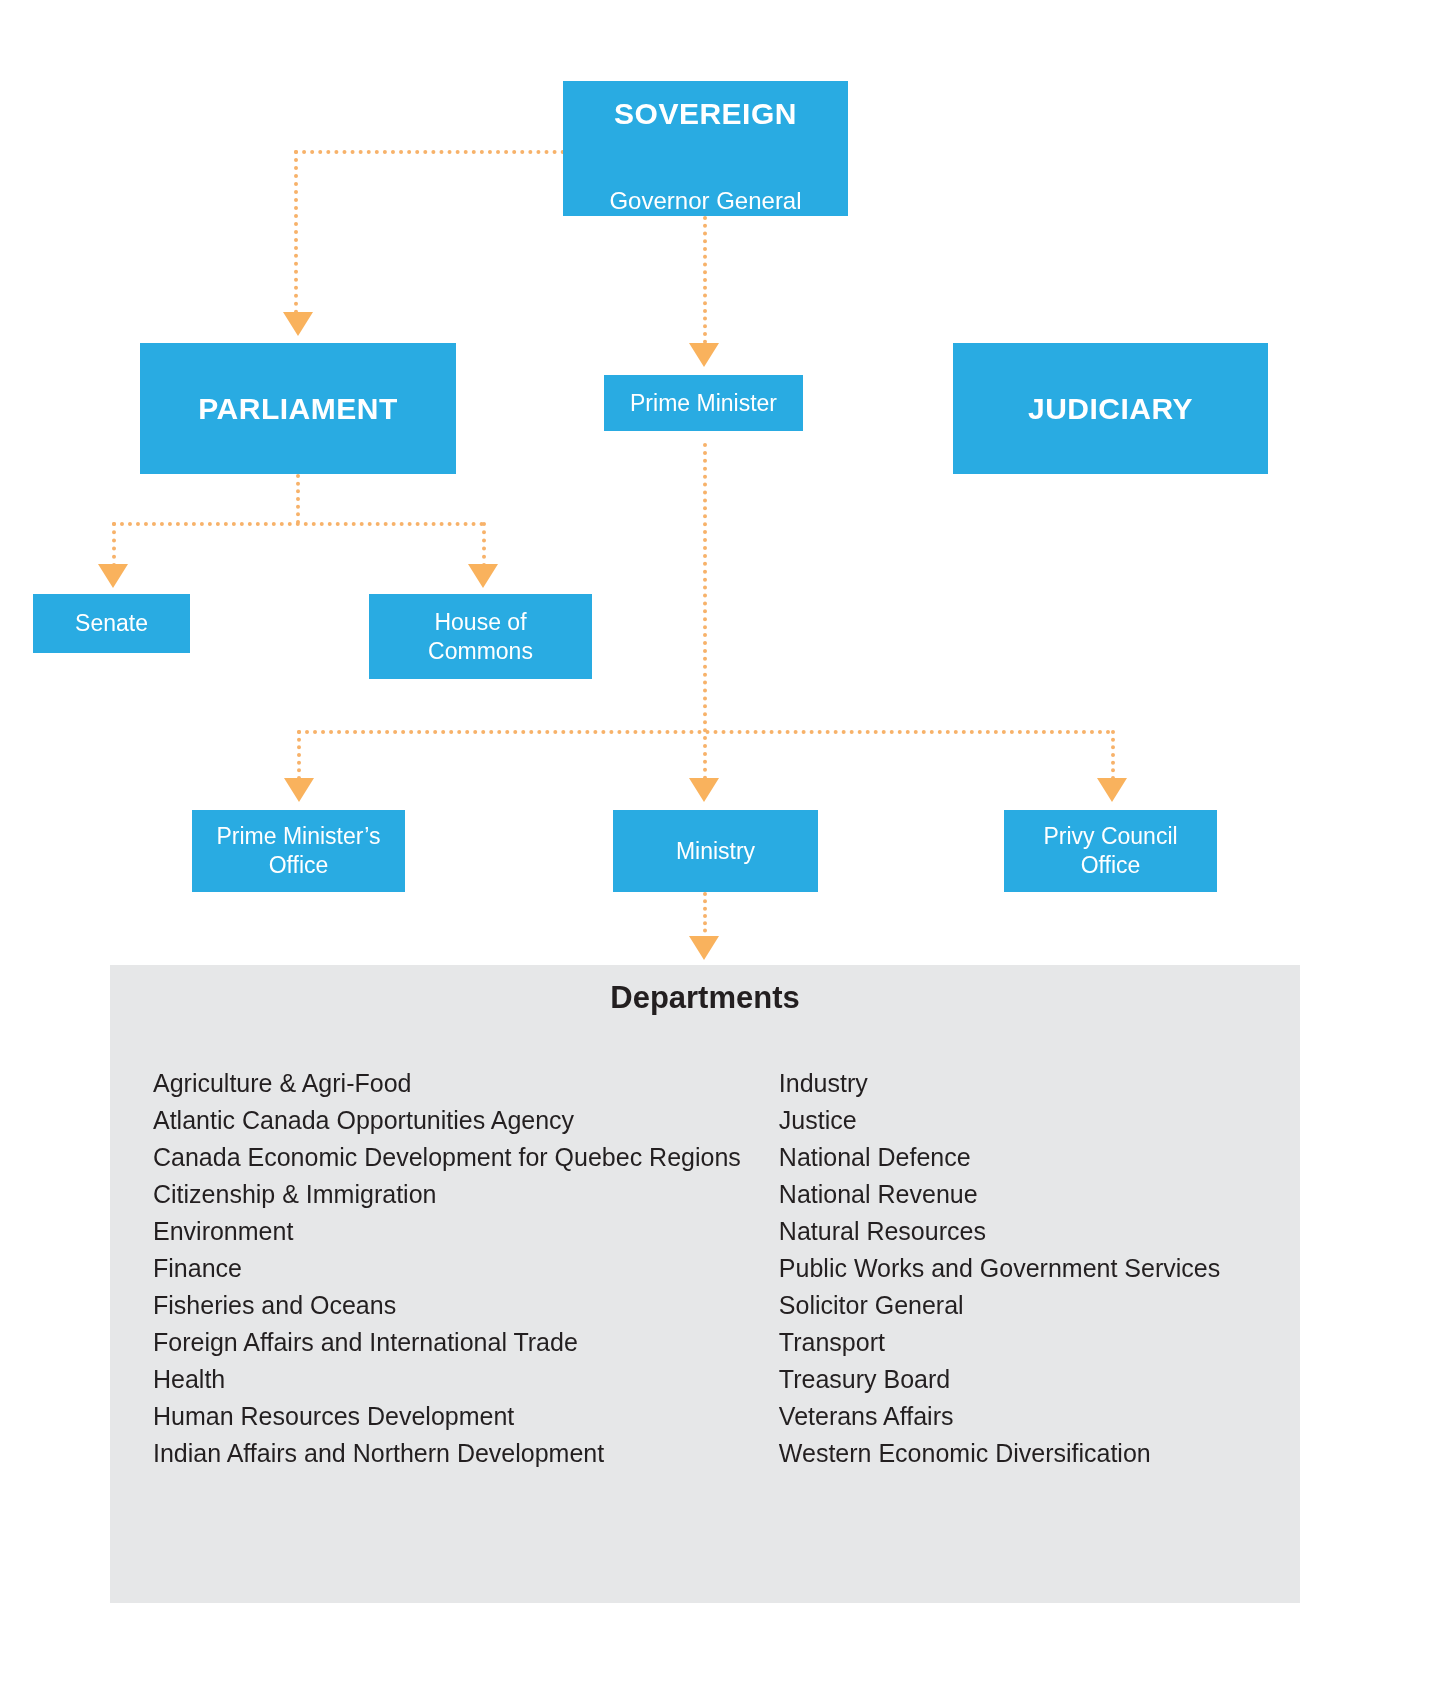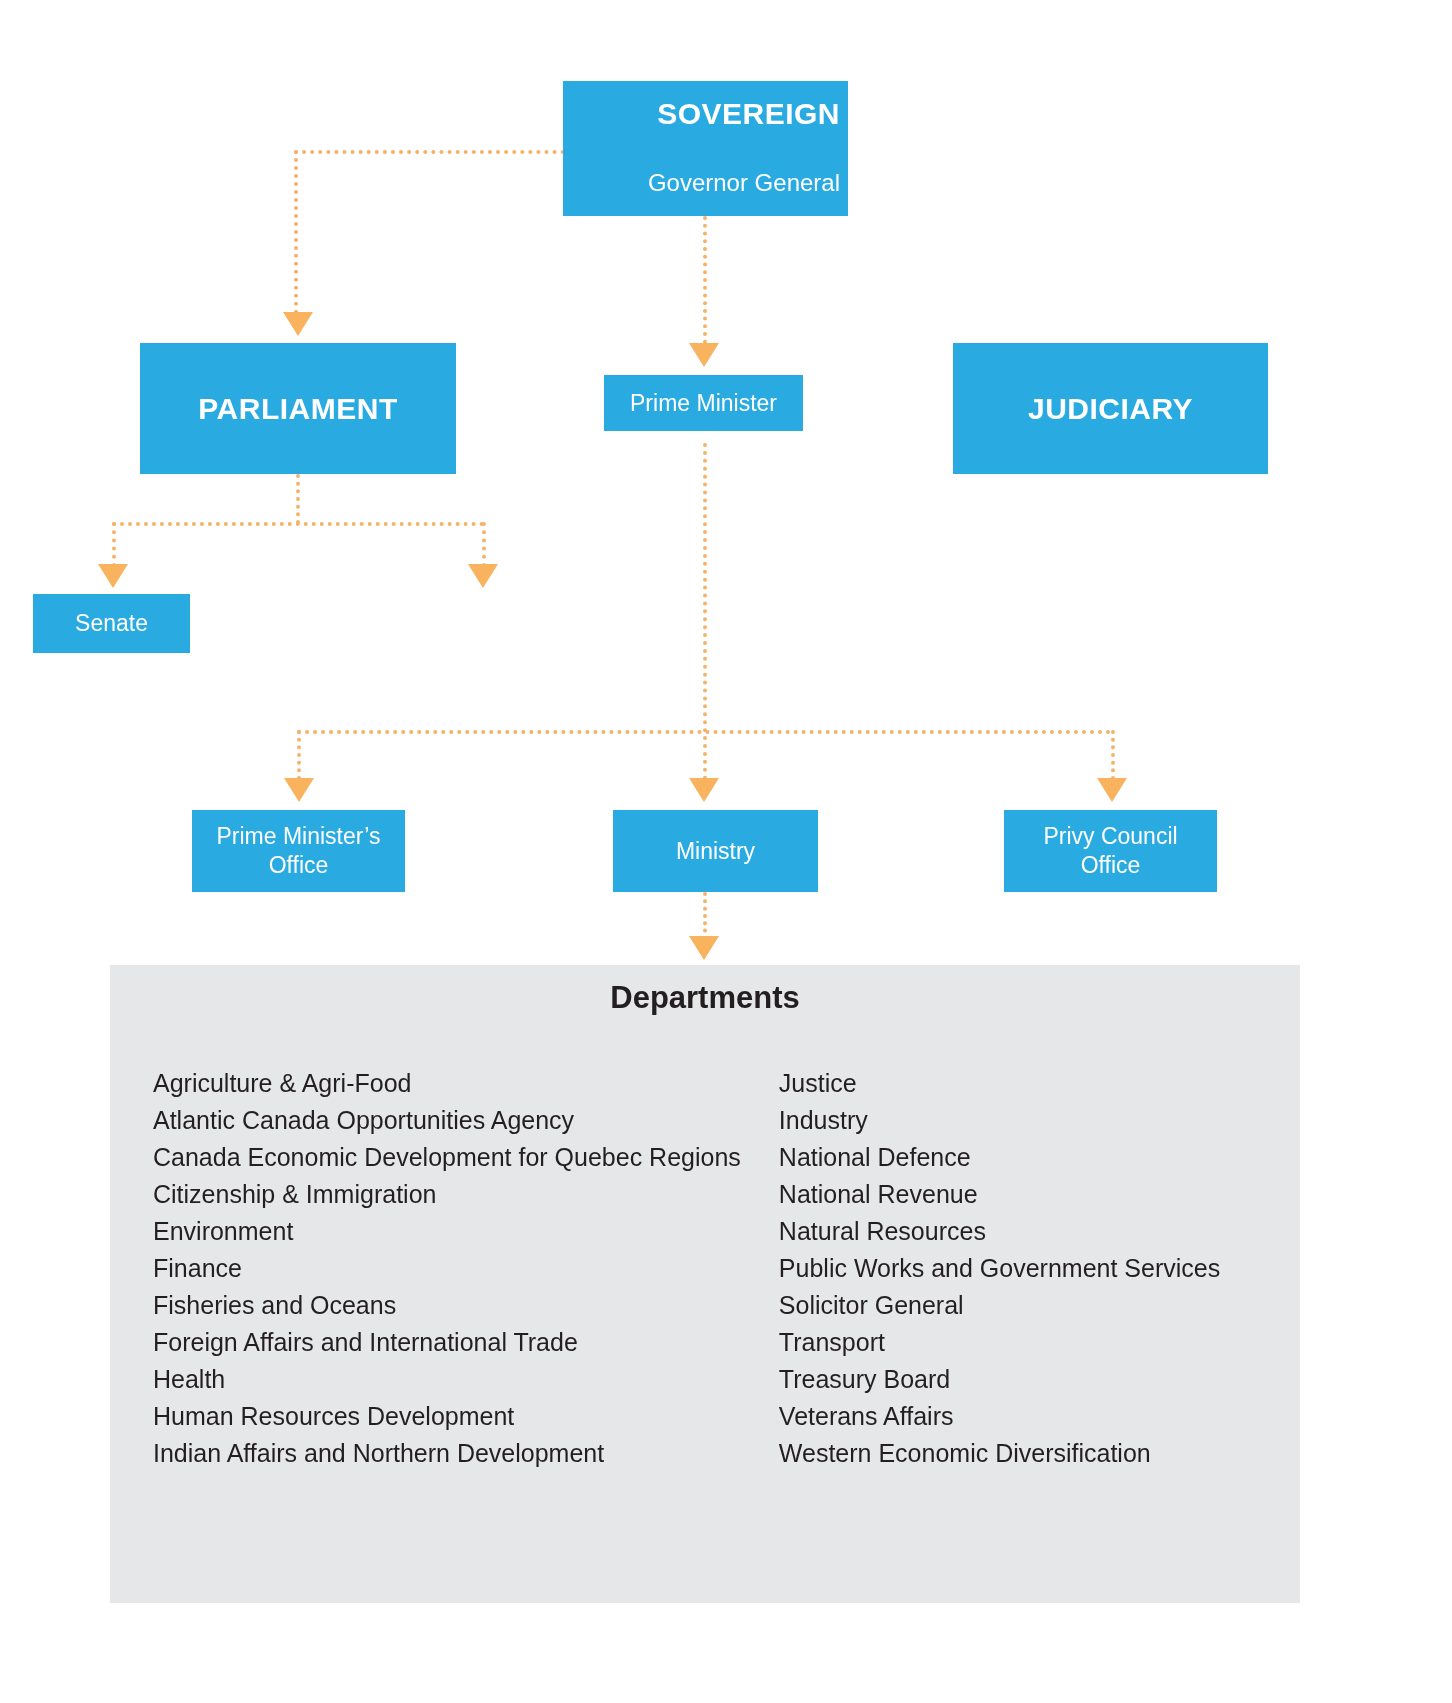--- a/index.html
+++ b/index.html
@@ -20,21 +20,21 @@
     display:flex;
     align-items:center;
     justify-content:center;
     text-align:center;
     box-sizing:border-box;
     line-height:1.25;
   }
   .box .lbl{display:block;width:100%;}
 
   .box-sovereign{left:563px;top:81px;width:285px;height:135px;
-    flex-direction:column;justify-content:space-between;padding:14px 8px 18px 8px;text-align:right;}
+    flex-direction:column;justify-content:space-between;padding:14px 8px 0 8px;}
   .box-sovereign .title{font-size:30px;font-weight:bold;letter-spacing:.5px;}
   .box-sovereign .sub{font-size:24px;font-weight:normal;}
 
   .box-parliament{left:140px;top:343px;width:316px;height:131px;}
   .box-parliament .lbl{font-size:30px;font-weight:bold;letter-spacing:.5px;}
 
   .box-pm{left:604px;top:375px;width:199px;height:56px;}
   .box-pm .lbl{font-size:23px;}
 
   .box-judiciary{left:953px;top:343px;width:315px;height:131px;}
@@ -129,20 +129,23 @@
   </div>
 
   <div class="box box-judiciary">
     <span class="lbl">JUDICIARY</span>
   </div>
 
   <div class="box box-senate">
     <span class="lbl">Senate</span>
   </div>
 
+  <div class="box box-commons">
+    <span class="lbl">House of<br>Commons</span>
+  </div>
 
   <div class="box box-pmo">
     <span class="lbl">Prime Minister’s<br>Office</span>
   </div>
 
   <div class="box box-ministry">
     <span class="lbl">Ministry</span>
   </div>
 
   <div class="box box-pco">
@@ -159,22 +162,22 @@
           <div class="dept-item">Citizenship &amp; Immigration</div>
           <div class="dept-item">Environment</div>
           <div class="dept-item">Finance</div>
           <div class="dept-item">Fisheries and Oceans</div>
           <div class="dept-item">Foreign Affairs and International Trade</div>
           <div class="dept-item">Health</div>
           <div class="dept-item">Human Resources Development</div>
           <div class="dept-item">Indian Affairs and Northern Development</div>
         </div>
       <div class="dept-col right">
+          <div class="dept-item">Industry</div>
           <div class="dept-item">Justice</div>
-          <div class="dept-item">Industry</div>
           <div class="dept-item">National Defence</div>
           <div class="dept-item">National Revenue</div>
           <div class="dept-item">Natural Resources</div>
           <div class="dept-item">Public Works and Government Services</div>
           <div class="dept-item">Solicitor General</div>
           <div class="dept-item">Transport</div>
           <div class="dept-item">Treasury Board</div>
           <div class="dept-item">Veterans Affairs</div>
           <div class="dept-item">Western Economic Diversification</div>
         </div>

